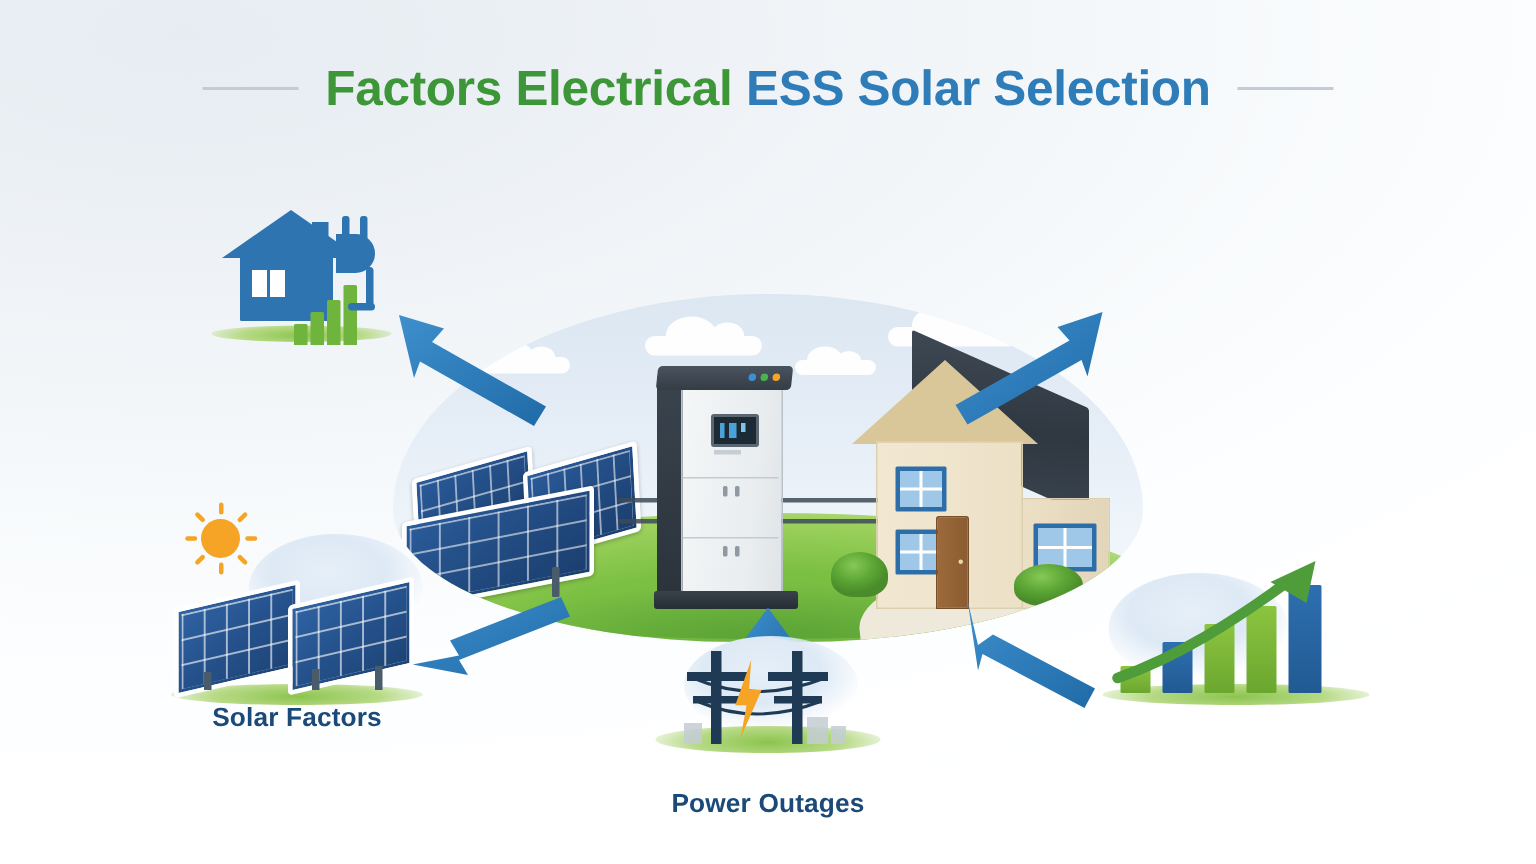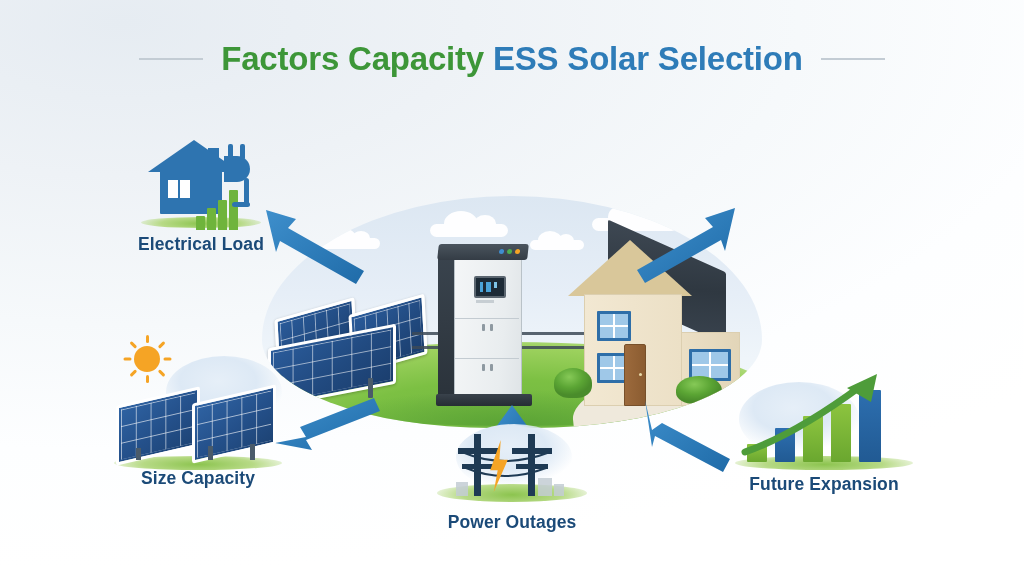--- a/index.html
+++ b/index.html
@@ -319,21 +319,21 @@
   
   .fe-bar { position:absolute; bottom:14px; border-radius:1px; }
 </style>
 </head>
 <body>
 
 <div id="canvas">
 
   <div class="title-row">
     <div class="title-rule"></div>
-    <div class="title-text"><span class="t-green">Factors Capacity</span> <span class="t-blue">ESS Solar Selection</span></div>
+    <div class="title-text"><span class="t-green">Factors Electrical</span> <span class="t-blue">ESS Solar Selection</span></div>
     <div class="title-rule"></div>
   </div>
 
   <div class="scene">
     <div class="scene-oval">
       <div class="cloud c1"></div>
       <div class="cloud c2"></div>
       <div class="cloud c3"></div>
       <div class="cloud c4"></div>
 
@@ -448,21 +448,20 @@
       <div class="el-bar" style="left:60px;width:9px;height:14px;"></div>
       <div class="el-bar" style="left:71px;width:9px;height:22px;"></div>
       <div class="el-bar" style="left:82px;width:9px;height:30px;"></div>
       <div class="el-bar" style="left:93px;width:9px;height:40px;"></div>
       <div class="el-plug-body"></div>
       <div style="position:absolute;left:92px;top:14px;width:5px;height:16px;background:#2e74b0;border-radius:2px;"></div>
       <div style="position:absolute;left:104px;top:14px;width:5px;height:16px;background:#2e74b0;border-radius:2px;"></div>
       <div style="position:absolute;left:108px;top:48px;width:5px;height:28px;background:#2e74b0;border-radius:3px;"></div>
       <div style="position:absolute;left:96px;top:72px;width:18px;height:5px;background:#2e74b0;border-radius:3px;"></div>
     </div>
-    <div class="factor-label" style="margin-top:4px;">Electrical Load</div>
   </div>
 
   <div class="factor" style="left:720px; top:128px; width:215px;">
   </div>
 
   <div class="factor" style="left:92px; top:332px; width:212px;">
     <div class="icon-wrap" style="width:180px;height:140px;">
       <div class="sky-blob" style="left:58px;top:24px;width:116px;height:72px;"></div>
       <div class="grass-blob" style="width:168px;height:14px;"></div>
       <div class="sun">
@@ -478,21 +477,21 @@
       <div class="sc-panel" style="left:8px;top:64px;width:78px;height:54px;transform:skewY(-13deg);">
           <div class="cellgrid"></div>
         </div>
       <div class="sc-panel" style="left:84px;top:62px;width:78px;height:54px;transform:skewY(-13deg);">
           <div class="cellgrid"></div>
         </div>
       <div style="position:absolute;left:28px;top:116px;width:5px;height:12px;background:#4a5b6a;"></div>
       <div style="position:absolute;left:100px;top:114px;width:5px;height:14px;background:#4a5b6a;"></div>
       <div style="position:absolute;left:142px;top:112px;width:5px;height:16px;background:#4a5b6a;"></div>
     </div>
-    <div class="factor-label" style="margin-top:-4px;">Size Capacity</div>
+    <div class="factor-label" style="margin-top:-4px;">Solar Factors</div>
   </div>
 
   <div class="factor" style="left:406px; top:420px; width:212px;">
     <div class="icon-wrap" style="width:160px;height:86px;">
       <div class="sky-blob" style="left:24px;top:4px;width:116px;height:66px;"></div>
       <div class="grass-blob" style="width:150px;height:18px;bottom:4px;"></div>
       <div class="bldg" style="position:absolute;left:24px;bottom:10px;width:12px;height:14px;"></div>
       <div class="bldg" style="position:absolute;left:106px;bottom:10px;width:14px;height:18px;"></div>
       <div class="bldg" style="position:absolute;left:122px;bottom:10px;width:10px;height:12px;"></div>
 
@@ -503,33 +502,32 @@
       <div class="tower" style="left:96px;top:14px;width:7px;height:62px;"></div>
       <div class="tower" style="left:80px;top:28px;width:40px;height:6px;"></div>
       <div class="tower" style="left:84px;top:44px;width:32px;height:5px;"></div>
 
       <svg style="position:absolute;left:0;top:0;" width="160" height="86">
         <path d="M30,32 Q72,50 118,32" stroke="#1e3a54" stroke-width="2" fill="none"></path>
         <path d="M34,48 Q72,64 114,48" stroke="#1e3a54" stroke-width="2" fill="none"></path>
       </svg>
       <div class="bolt"></div>
     </div>
-    <div class="factor-label" style="margin-top:6px;">Power Outages</div>
+    <div class="factor-label" style="margin-top:19px;">Power Outages</div>
   </div>
 
   <div class="factor" style="left:718px; top:368px; width:212px;">
     <div class="icon-wrap" style="width:190px;height:108px;">
       <div class="sky-blob" style="left:10px;top:14px;width:120px;height:74px;"></div>
       <div class="grass-blob" style="width:178px;height:14px;bottom:6px;"></div>
       <div class="fe-bar" style="left:18px;width:20px;height:18px;background:linear-gradient(180deg,#8cc43f,#6aa72f);"></div>
       <div class="fe-bar" style="left:46px;width:20px;height:34px;background:linear-gradient(180deg,#2d6fb0,#215a93);"></div>
       <div class="fe-bar" style="left:74px;width:20px;height:46px;background:linear-gradient(180deg,#8cc43f,#6aa72f);"></div>
       <div class="fe-bar" style="left:102px;width:20px;height:58px;background:linear-gradient(180deg,#8cc43f,#6aa72f);"></div>
       <div class="fe-bar" style="left:130px;width:22px;height:72px;background:linear-gradient(180deg,#2d6fb0,#215a93);"></div>
       <svg style="position:absolute;left:0;top:0;" width="190" height="108">
         <path d="M16,84 C56,70 94,46 132,18" stroke="#4e9c3a" stroke-width="7" fill="none" stroke-linecap="round"></path>
         <polygon points="148,6 142,34 118,20" fill="#4e9c3a"></polygon>
       </svg>
     </div>
-    <div class="factor-label" style="margin-top:-2px;">Future Expansion</div>
   </div>
 
 </div>
 
 </body></html>

